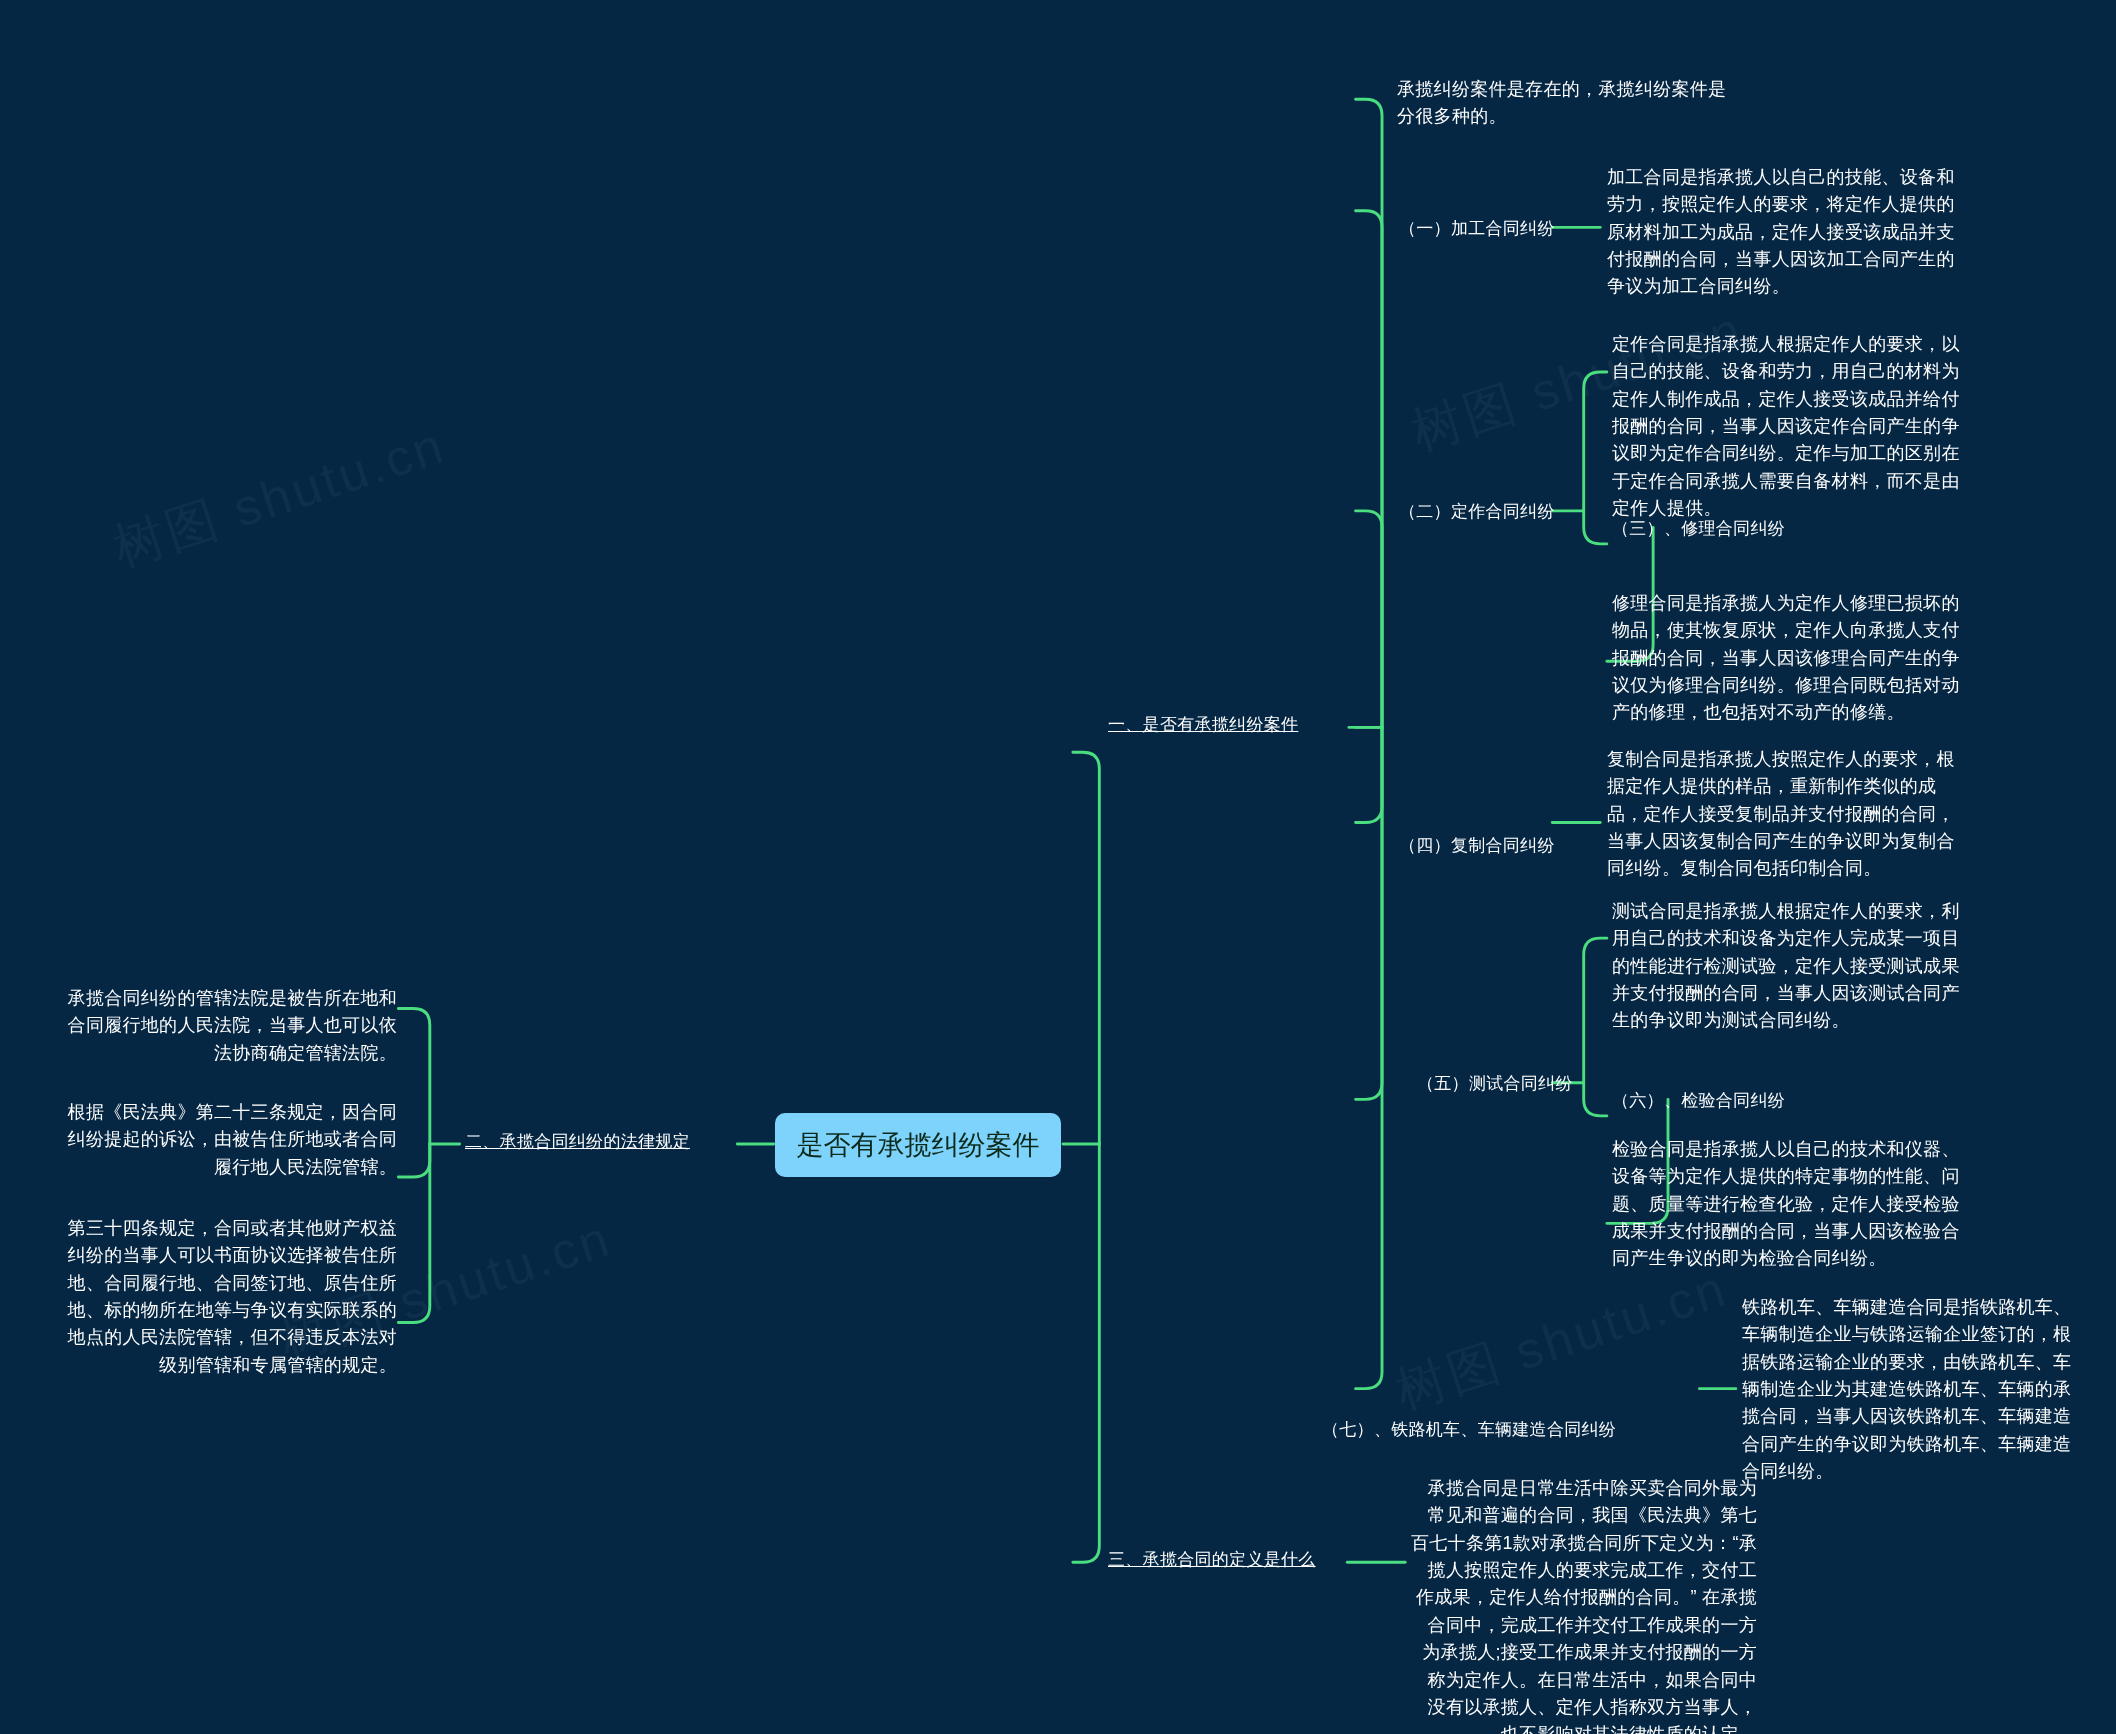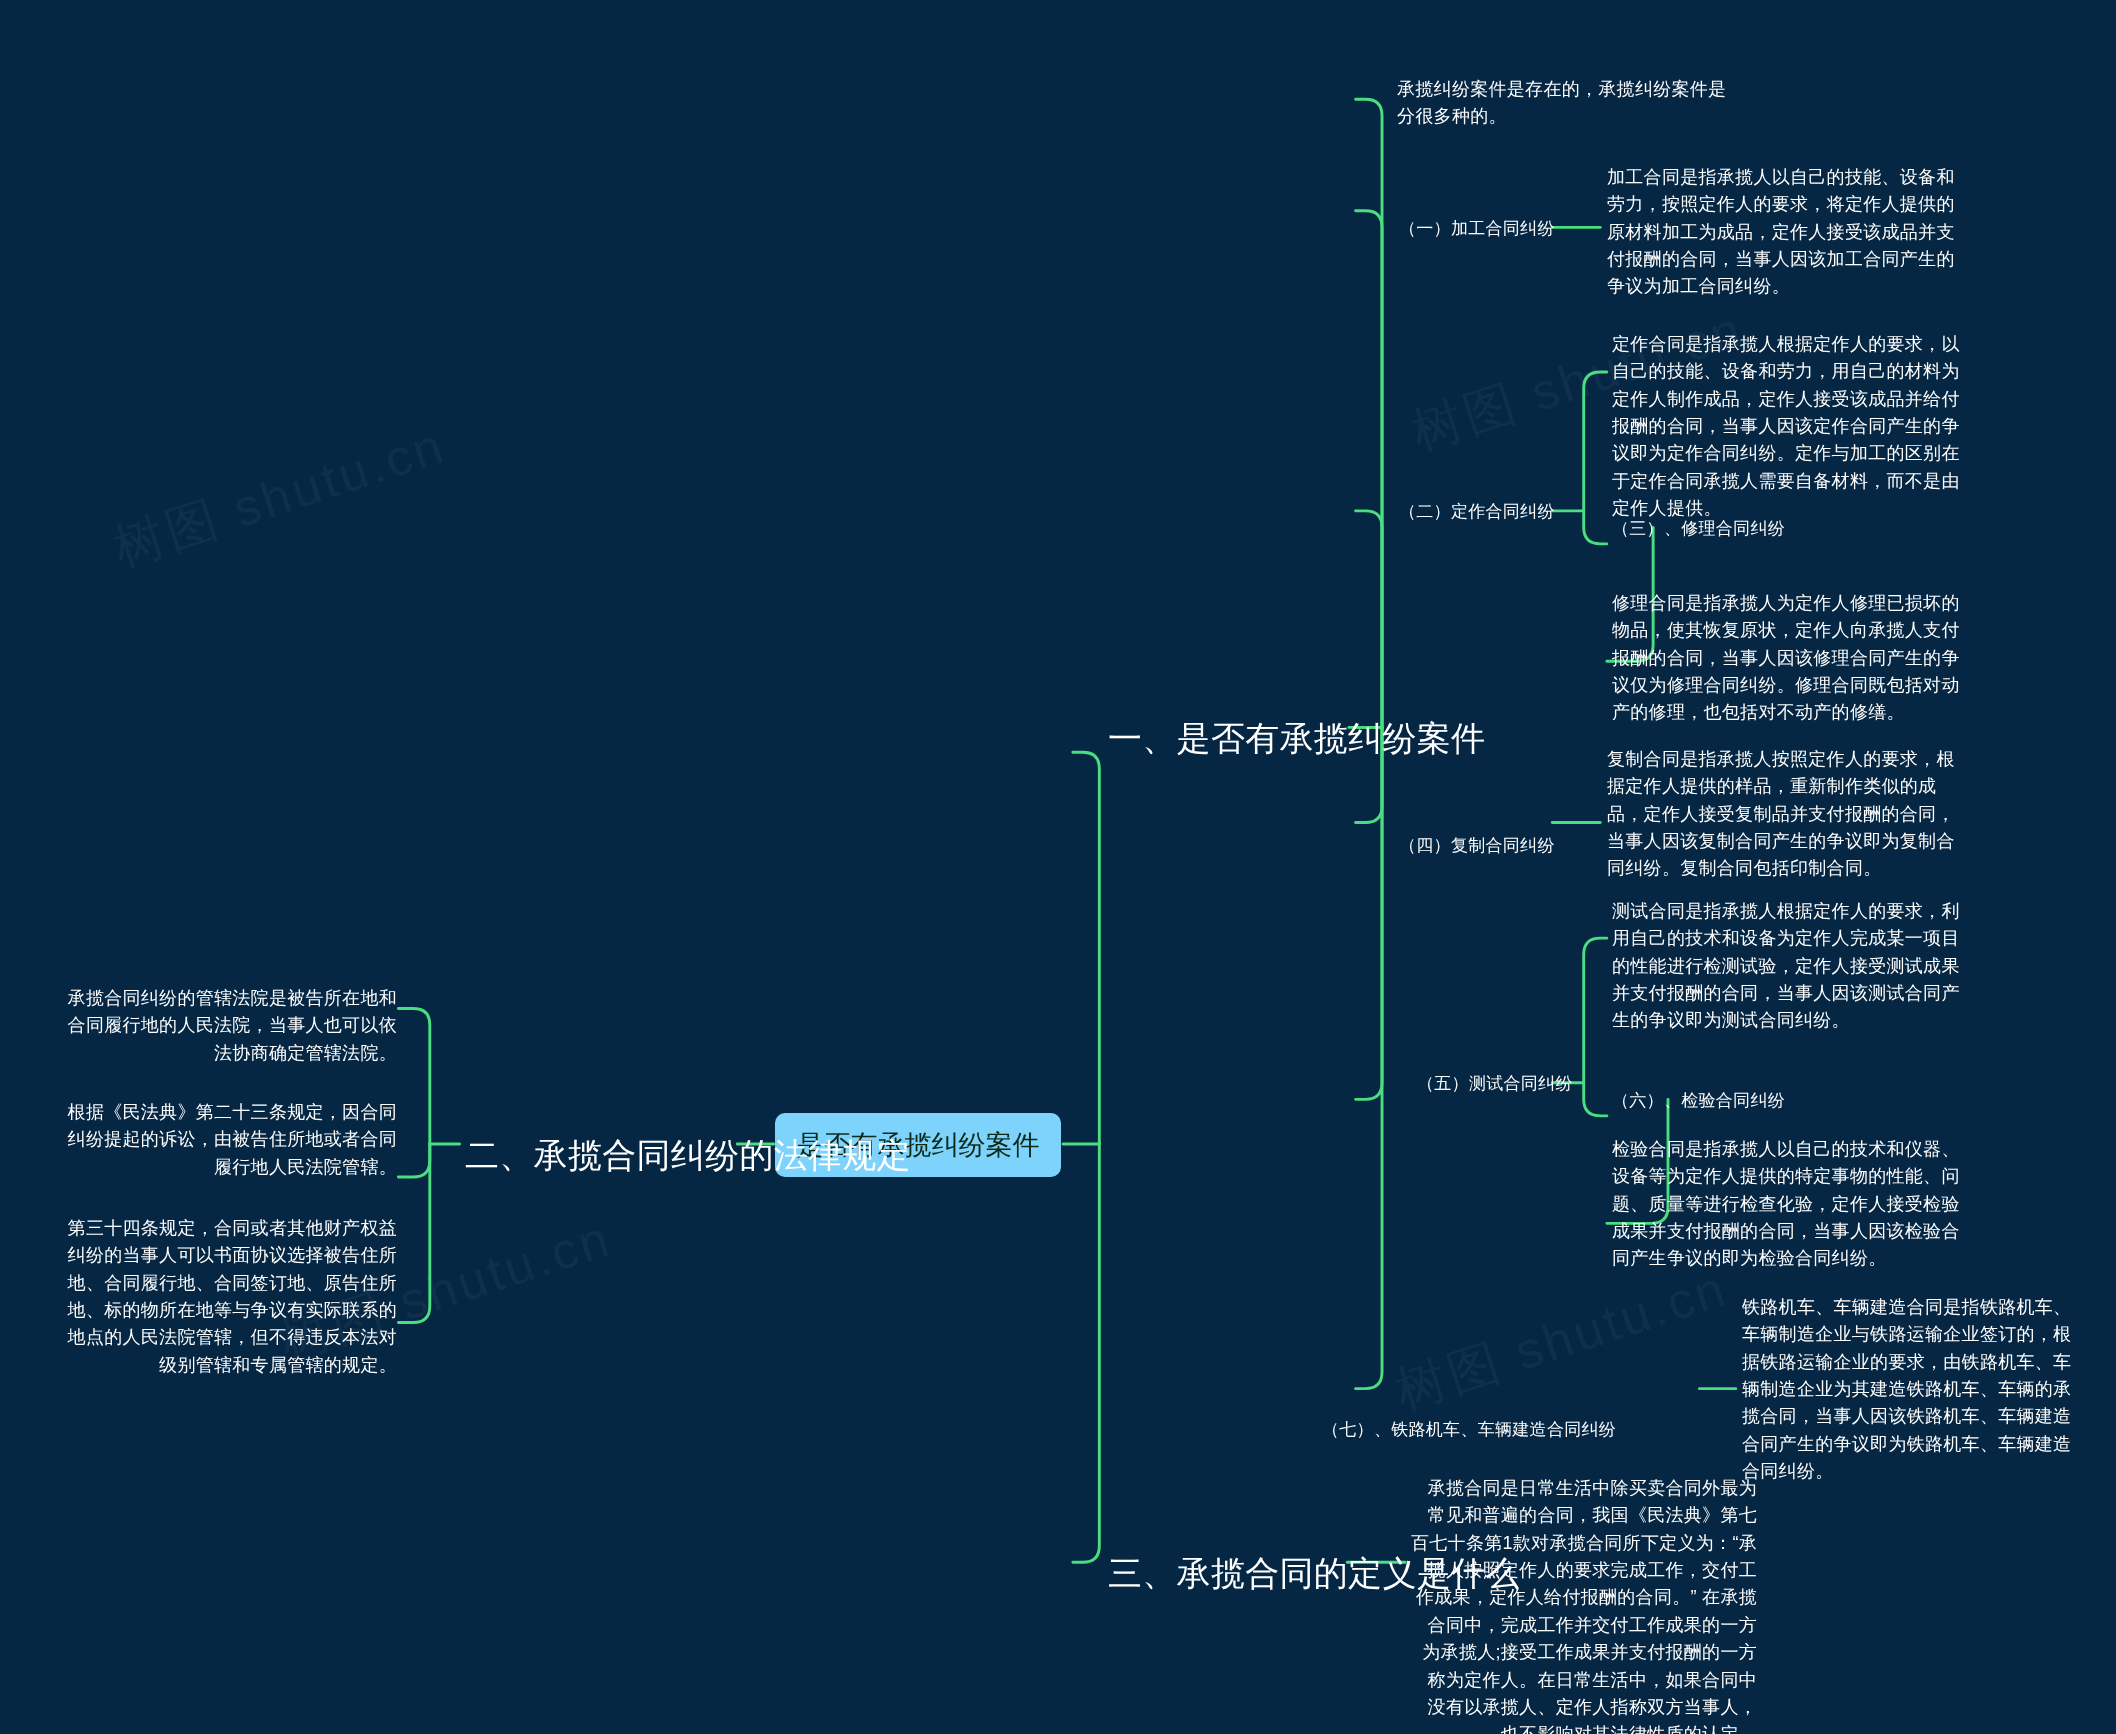--- a/index.html
+++ b/index.html
@@ -45,22 +45,23 @@
   }
   .node.leaf-text {
     font-size: 18px;
     line-height: 1.52;
   }
   .node.label {
     font-size: 17px;
     white-space: nowrap;
   }
   .node.branch {
-    font-size: 34px;
+    font-size: 17px;
     white-space: nowrap;
+    text-decoration: underline;
   }
   .root {
     position: absolute;
     background: #7dd3fc;
     color: #0b2a1a;
     font-size: 27px;
     padding: 14px 21.5px;
     border-radius: 10px;
     white-space: nowrap;
     font-family: "Liberation Sans", sans-serif;

